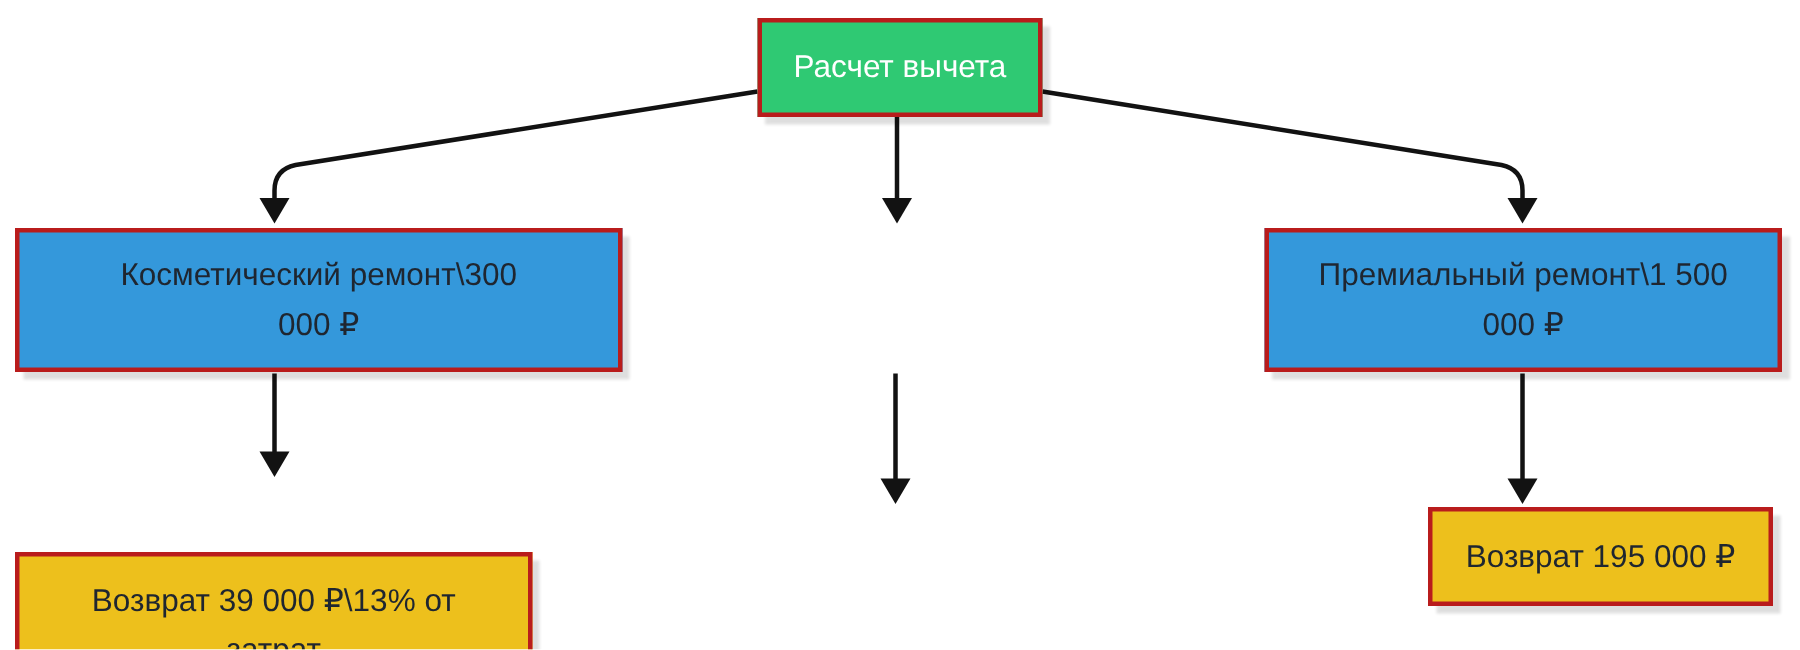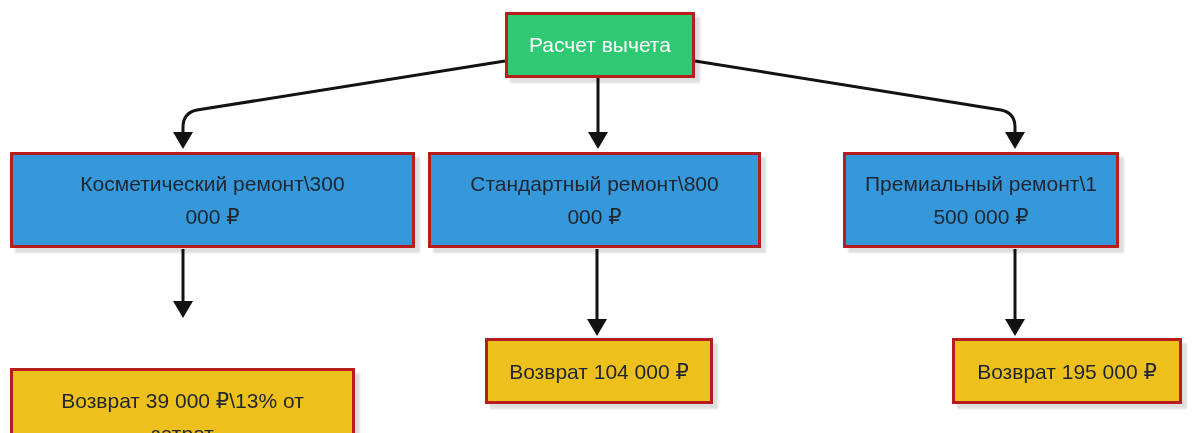--- a/index.html
+++ b/index.html
@@ -61,21 +61,21 @@
     font-size: 21px;
     line-height: 26px;
   }
   .node-option {
     top: 152px;
     height: 96px;
     background: #3498db;
   }
   .opt-0 { left: 10px;  width: 405px; }
   .opt-1 { left: 428px; width: 333px; }
-  .opt-2 { left: 843px; width: 276px; }
+  .opt-2 { left: 843px; width: 345px; }
   .node-result {
     background: #edc01c;
   }
   .res-0 { left: 10px;  top: 320px; width: 345px; height: 98px; margin-top: 48px; }
   .res-1 { left: 485px; top: 338px; width: 228px; height: 66px; }
   .res-2 { left: 952px; top: 338px; width: 230px; height: 66px; }
 </style>
 </head>
 <body>
 
@@ -115,33 +115,27 @@
   </svg>
 
   <div class="node node-root">
     <span class="lbl">Расчет вычета</span>
   </div>
 
   <div class="node node-option opt-0">
     <span class="lbl">Косметический ремонт\300 000 ₽</span>
   </div>
 
-  <div class="node node-option opt-1">
-    <span class="lbl">Стандартный ремонт\800 000 ₽</span>
-  </div>
 
   <div class="node node-option opt-2">
     <span class="lbl">Премиальный ремонт\1 500 000 ₽</span>
   </div>
 
   <div class="node node-result res-0">
     <span class="lbl">Возврат 39 000 ₽\13% от затрат</span>
   </div>
 
-  <div class="node node-result res-1">
-    <span class="lbl">Возврат 104 000 ₽</span>
-  </div>
 
   <div class="node node-result res-2">
     <span class="lbl">Возврат 195 000 ₽</span>
   </div>
 
 </div>
 
 </body></html>

